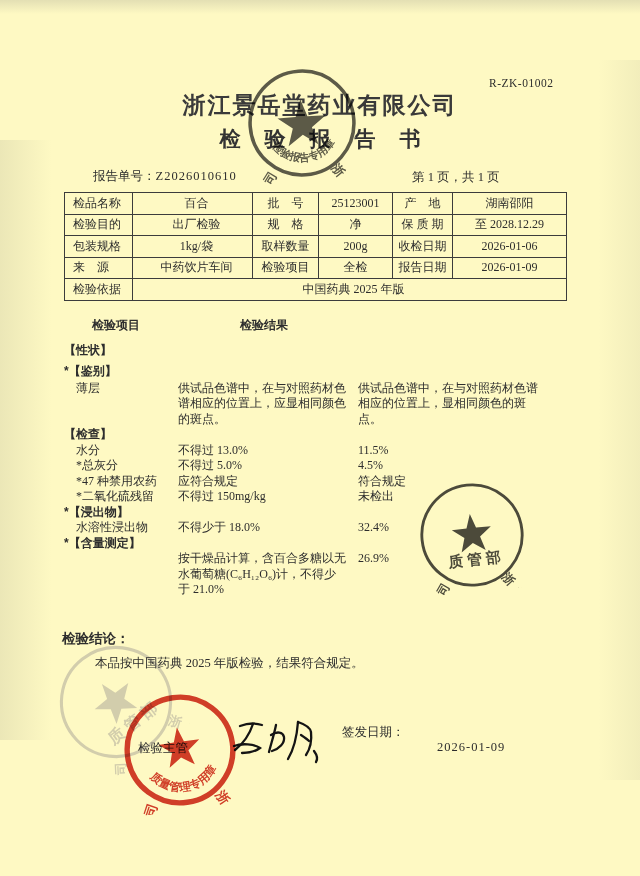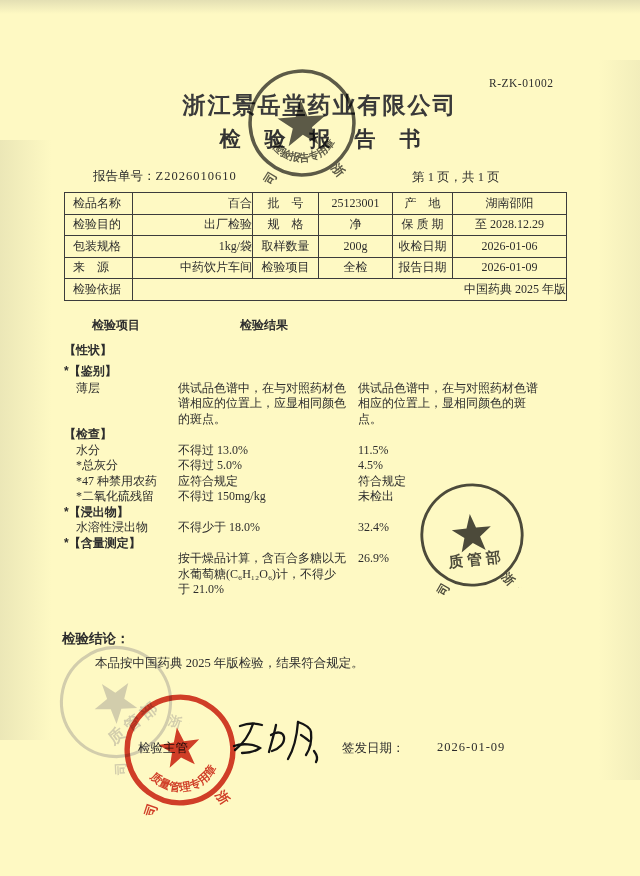--- a/index.html
+++ b/index.html
@@ -19,37 +19,37 @@
   .company-title{left:0;top:90px;width:640px;text-align:center;font-size:23px;font-weight:600;letter-spacing:2px;color:#3a3a3a;z-index:3;}
   .report-title{left:0;top:125px;width:640px;text-align:center;font-size:21px;font-weight:bold;
     font-family:"Liberation Sans","DejaVu Sans",sans-serif;letter-spacing:24px;text-indent:24px;color:#333;z-index:3;}
   .report-no{left:93px;top:168px;font-size:12.5px;z-index:3;}
   .report-no .val{letter-spacing:1px;margin-top:28px;}
   .page-info{left:412px;top:169px;font-size:12.5px;z-index:3;}
   
   .info-table{left:64px;top:192px;width:502px;border-collapse:collapse;table-layout:fixed;font-size:12px;z-index:3;position:absolute;}
   .info-table td{border:1px solid #3c3c3c;height:20.5px;padding:0;line-height:1.1;overflow:hidden;white-space:nowrap;}
   .info-table td.l1{padding-left:8px;text-align:left;}
-  .info-table td.v1{padding-left:8px;text-align:right;}
+  .info-table td.v1{padding-left:8px;text-align:center;}
   .info-table td.c{text-align:center;}
   
   .results{left:62px;top:318px;width:480px;font-size:12px;line-height:15.5px;z-index:3;position:absolute;}
   .r-head,.r-row{display:grid;grid-template-columns:108px 172px 184px;column-gap:8px;}
   .r-head{font-weight:bold;font-family:"Liberation Sans","DejaVu Sans",sans-serif;margin-bottom:9px;}
   .r-head span{text-align:center;}
   .r-row .ri{padding-left:2px;}
   .r-row.sub .ri{padding-left:14px;}
   .r-row.sec .ri{font-weight:bold;font-family:"Liberation Sans","DejaVu Sans",sans-serif;}
   .r-row .rs{padding-right:2px;}
   .m7{margin-top:7px;} .m6{margin-top:6px;} .m1{margin-top:1px;}
   
   .conclusion-label{left:62px;top:630px;font-size:13.5px;font-weight:bold;font-family:"Liberation Sans","DejaVu Sans",sans-serif;z-index:3;}
   .conclusion-text{left:95px;top:655px;font-size:12.5px;z-index:3;}
   .chief-label{left:138px;top:740px;font-size:12.5px;z-index:3;}
-  .issue-label{left:342px;top:740px;font-size:12.5px;z-index:3;}
+  .issue-label{left:342px;top:724px;font-size:12.5px;z-index:3;}
   .issue-date{left:437px;top:740px;font-size:12.5px;letter-spacing:1px;z-index:3;}
   .signature{left:226px;top:712px;width:100px;height:52px;z-index:3;}
   
   .stamp{position:absolute;pointer-events:none;}
   .stamp.mult{mix-blend-mode:multiply;}
   .report-seal{left:243px;top:64px;width:118px;height:118px;transform:rotate(-4deg);opacity:.88;z-index:4;}
   .qc-seal{left:415px;top:478px;width:114px;height:114px;transform:rotate(-6deg);opacity:.92;z-index:4;}
   .ghost-seal{left:54px;top:640px;width:124px;height:124px;transform:rotate(-38deg);opacity:.5;z-index:2;}
   .red-seal{left:120px;top:690px;width:120px;height:120px;transform:rotate(-8deg);opacity:.9;z-index:5;}
   .stamp text{font-family:"Liberation Sans","DejaVu Sans",sans-serif;}

